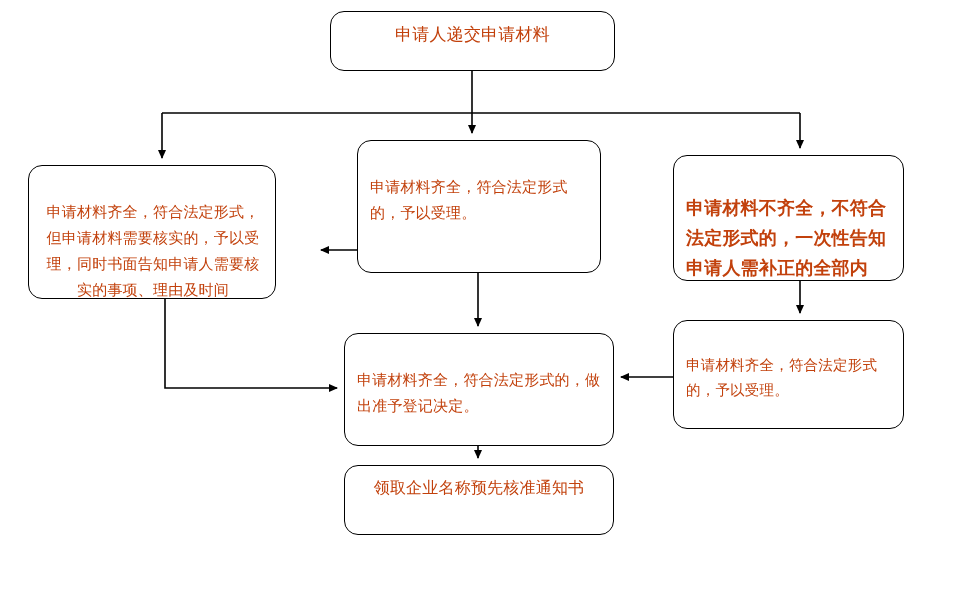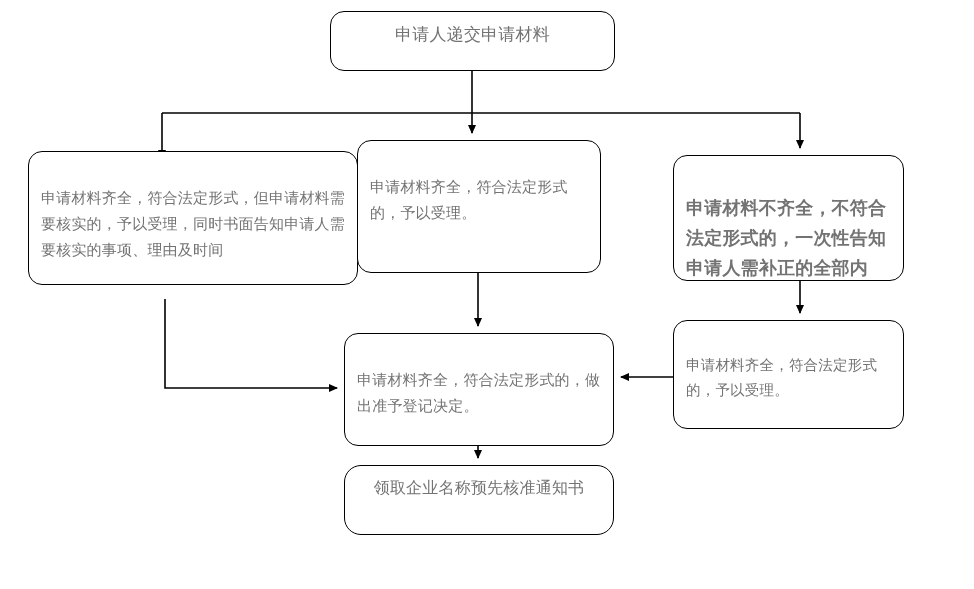--- a/index.html
+++ b/index.html
@@ -25,21 +25,21 @@
     width: 974px;
     height: 589px;
     pointer-events: none;
   }
   .node {
     position: absolute;
     box-sizing: border-box;
     border: 1px solid #000000;
     border-radius: 14px;
     background: #ffffff;
-    color: #737373;
+    color: #c2410c;
     font-size: 15px;
     line-height: 26px;
     letter-spacing: 0.2px;
     white-space: pre-line;
     overflow: hidden;
   }
   .node.top-text {
     padding: 7px 10px 0 12px;
     text-align: left;
   }
@@ -49,26 +49,26 @@
     justify-content: center;
     padding-top: 9px;
     text-align: center;
   }
   .node .txt {
     display: block;
   }
 
   
   #node-submit      { left: 330px; top: 11px;  width: 285px; height: 60px; }
-  #node-verify      { left: 28px;  top: 151px; width: 330px; height: 134px; }
+  #node-verify      { left: 28px;  top: 165px; width: 248px; height: 134px; text-align: center; }
   #node-accept-mid  { left: 357px; top: 140px; width: 244px; height: 133px; }
   #node-incomplete  { left: 673px; top: 155px; width: 231px; height: 126px; }
   #node-accept-right{ left: 673px; top: 320px; width: 231px; height: 109px; }
   #node-decision    { left: 344px; top: 333px; width: 270px; height: 113px; }
-  #node-notice      { left: 344px; top: 465px; width: 270px; height: 70px; border-radius: 17px; }
+  #node-notice      { left: 344px; top: 465px; width: 270px; height: 70px; }
 
   #node-submit .txt     { font-size: 17px; }
   #node-notice .txt     { font-size: 16px; }
   #node-incomplete      { font-size: 18px; line-height: 30px; font-weight: bold; }
   #node-accept-right    { font-size: 14.5px; line-height: 25px; }
 </style>
 </head>
 <body>
 
 <div id="canvas">

